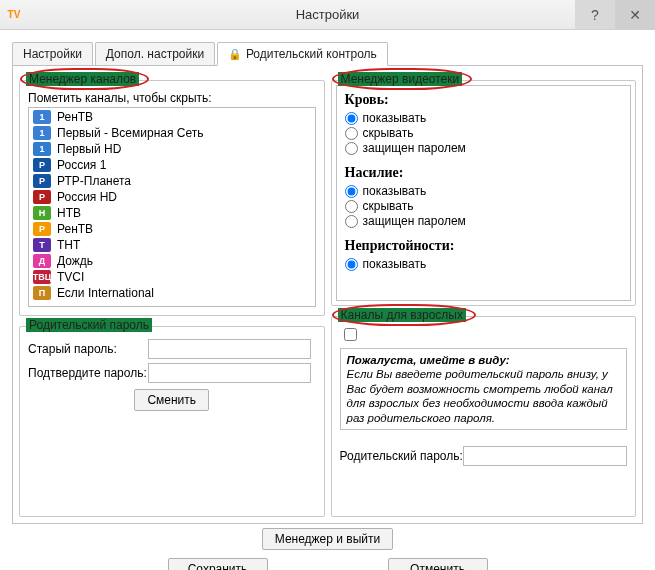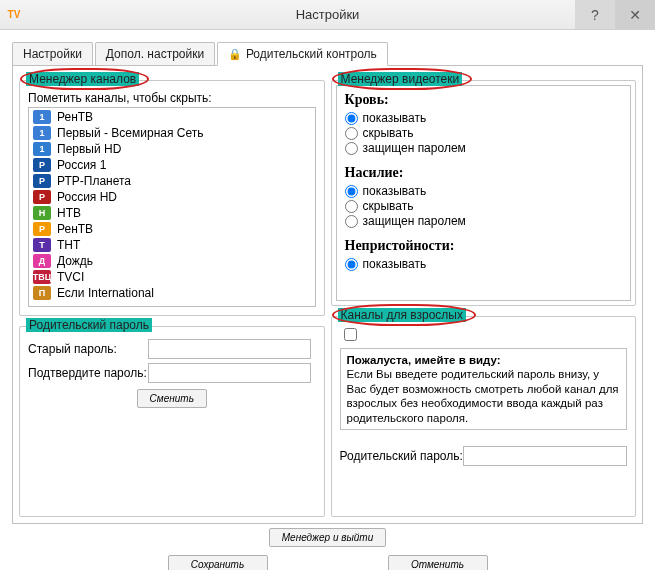--- a/index.html
+++ b/index.html
@@ -88,21 +88,21 @@
   .groupbox {
     border:1px solid #c8c8c8;
     border-radius:2px;
     padding:8px 8px 8px 8px;
     position:relative;
     margin-top:8px;
   }
   .groupbox > .legend {
     position:absolute;
     top:-9px;left:6px;
-    background:#14b8a6;
+    background:#15803d;
     padding:0 3px;
     font-size:12px;
     color:#222;
   }
   .legend.circled::after{
     content:"";
     position:absolute;
     left:-6px;right:-10px;top:-4px;bottom:-4px;
     border:2px solid #d02020;
     border-radius:50%/60%;
@@ -133,24 +133,23 @@
   .form-row { display:flex;align-items:center;margin:4px 0; }
   .form-row label { width:120px; }
   .form-row input[type=password], .form-row input[type=text] {
     flex:0 0 120px;height:20px;border:1px solid #b8b8b8;padding:0 3px;font-size:12px;
   }
   .center-btn-row { text-align:center;margin-top:6px; }
   .btn {
     border:1px solid #b0b0b0;
     background:#f3f3f3;
     padding:3px 12px;
-    font-size:10px;
+    font-size:12px;
     border-radius:2px;
     cursor:default;
-    font-style:italic;
   }
 
   .filter-scroll {
     height:216px;
     overflow-y:scroll;
     border:1px solid #c0c0c0;
     padding:6px 8px;
     background:#fff;
   }
   .filter-group { margin-bottom:10px; }
@@ -160,20 +159,21 @@
 
   .adult-box .chk-row { display:flex;align-items:center;gap:5px;font-size:12px;margin:0 0 4px 0;}
   .note-box {
     border:1px solid #c0c0c0;
     height:82px;
     overflow-y:scroll;
     padding:4px 6px;
     font-size:11.5px;
     line-height:1.25;
     background:#fff;
+    font-style:italic;
   }
   .note-title { font-weight:bold; }
   .pw-row { display:flex;align-items:center;gap:0;margin-top:16px;font-size:12px;}
   .pw-row input { flex:1;height:20px;border:1px solid #b8b8b8;padding:0 3px;font-size:12px;}
 
   .dialog-btn-row { text-align:center;margin-top:4px; }
   .bottom-btn-row {
     display:flex;justify-content:center;gap:120px;margin-top:8px;
   }
 

